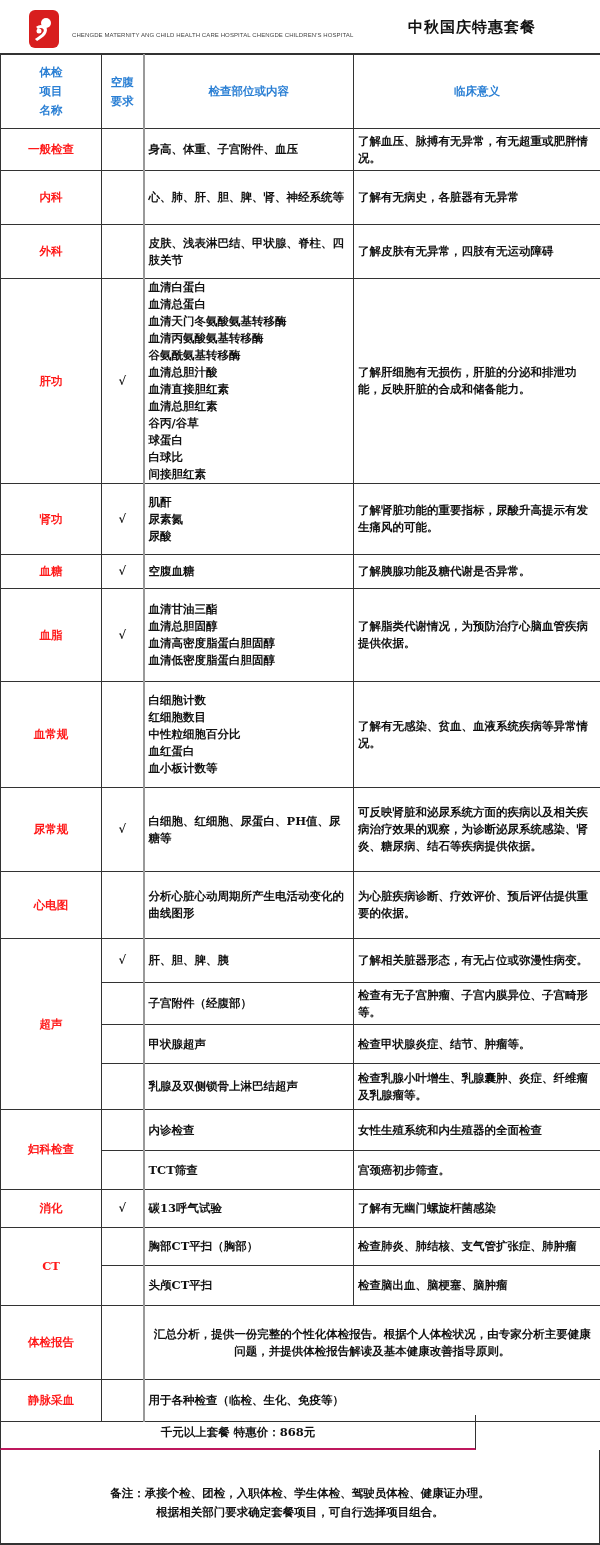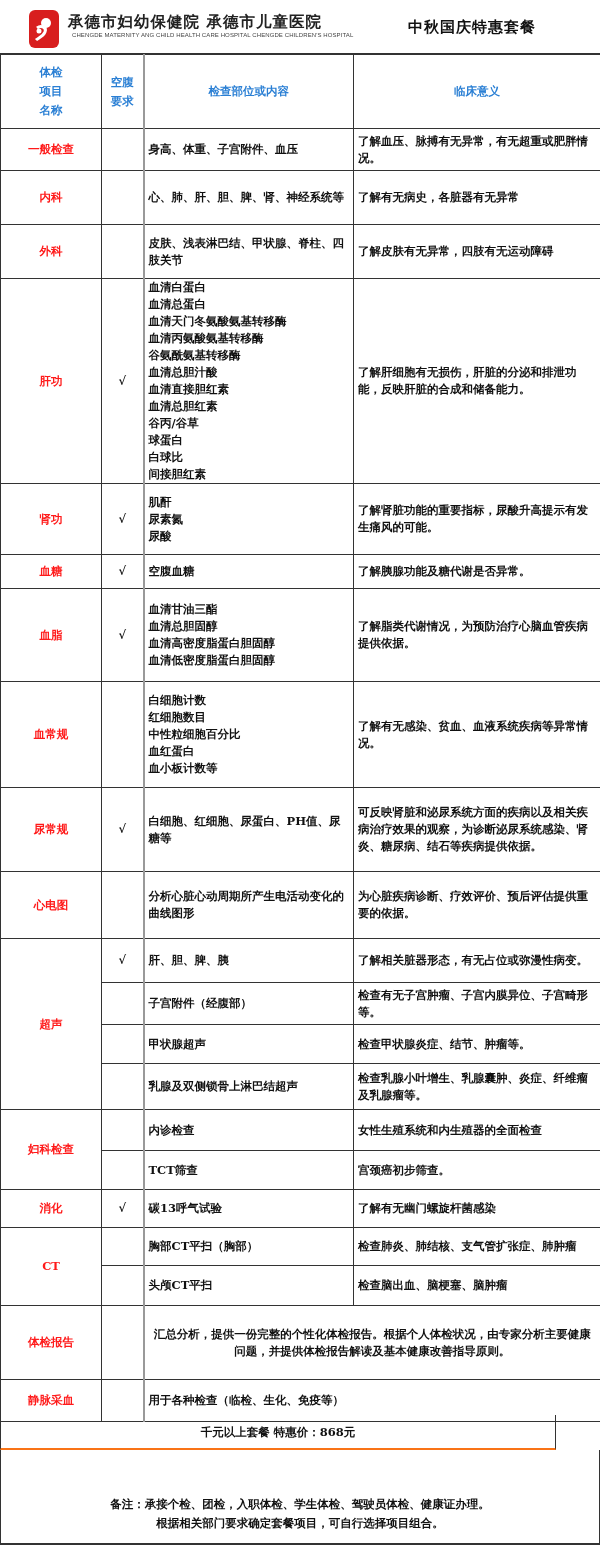--- a/index.html
+++ b/index.html
@@ -23,35 +23,34 @@
     th { color: #2a7fd4; font-weight: bold; text-align: center; }
     th .multi { display: block; line-height: 19px; }
     td.name { color: #ff1a1a; font-weight: bold; text-align: center; font-size: 12px; }
     td.fast { text-align: center; font-weight: bold; font-size: 12px; }
     td.content { padding-left: 4px; padding-right: 3px; font-weight: bold; }
     td.meaning { padding-left: 4px; padding-right: 7px; font-weight: bold; }
     td.wide { padding: 12px 4px; font-weight: bold; }
     td.wide.center { text-align: center; }
     .line { display: block; }
 
-    .price-row { position: absolute; left: 0; top: 1415px; width: 556px; height: 35px; border-left: 1px solid #333; border-right: 1px solid #333; border-bottom: 2px solid #f97316; text-align: center; font-weight: bold; font-size: 11.5px; line-height: 35px; }
-    .note-row { position: absolute; left: 0; top: 1450px; width: 600px; height: 95px; border-left: 1px solid #333; border-right: 1px solid #333; border-bottom: 2px solid #333; text-align: center; font-weight: bold; font-size: 11.5px; padding-top: 45px; line-height: 19px; }
+    .price-row { position: absolute; left: 0; top: 1415px; width: 476px; height: 35px; border-left: 1px solid #333; border-right: 1px solid #333; border-bottom: 2px solid #be185d; text-align: center; font-weight: bold; font-size: 11.5px; line-height: 35px; }
+    .note-row { position: absolute; left: 0; top: 1450px; width: 600px; height: 95px; border-left: 1px solid #333; border-right: 1px solid #333; border-bottom: 2px solid #333; text-align: center; font-weight: bold; font-size: 11.5px; padding-top: 34px; line-height: 19px; }
   </style>
 </head>
 <body>
 
 <div class="header">
   <div class="logo">
     <svg width="22" height="26" viewBox="0 0 22 26">
       <circle cx="13" cy="7" r="5" fill="#fff"></circle>
       <path d="M4 12 C8 9, 14 11, 12 16 C10 21, 5 22, 3 24" stroke="#fff" stroke-width="3" fill="none"></path>
       <circle cx="6" cy="15" r="2.5" fill="#fff"></circle>
     </svg>
   </div>
-  <div class="hosp-cn">承德市妇幼保健院 承德市儿童医院</div>
   <div class="hosp-en">CHENGDE MATERNITY ANG CHILD HEALTH CARE HOSPITAL CHENGDE CHILDREN'S HOSPITAL</div>
   <div class="pkg-title">中秋国庆特惠套餐</div>
 </div>
 
 <table class="main">
   <colgroup>
       <col class="c1">
       <col class="c2">
       <col class="c3">
       <col class="c4">

